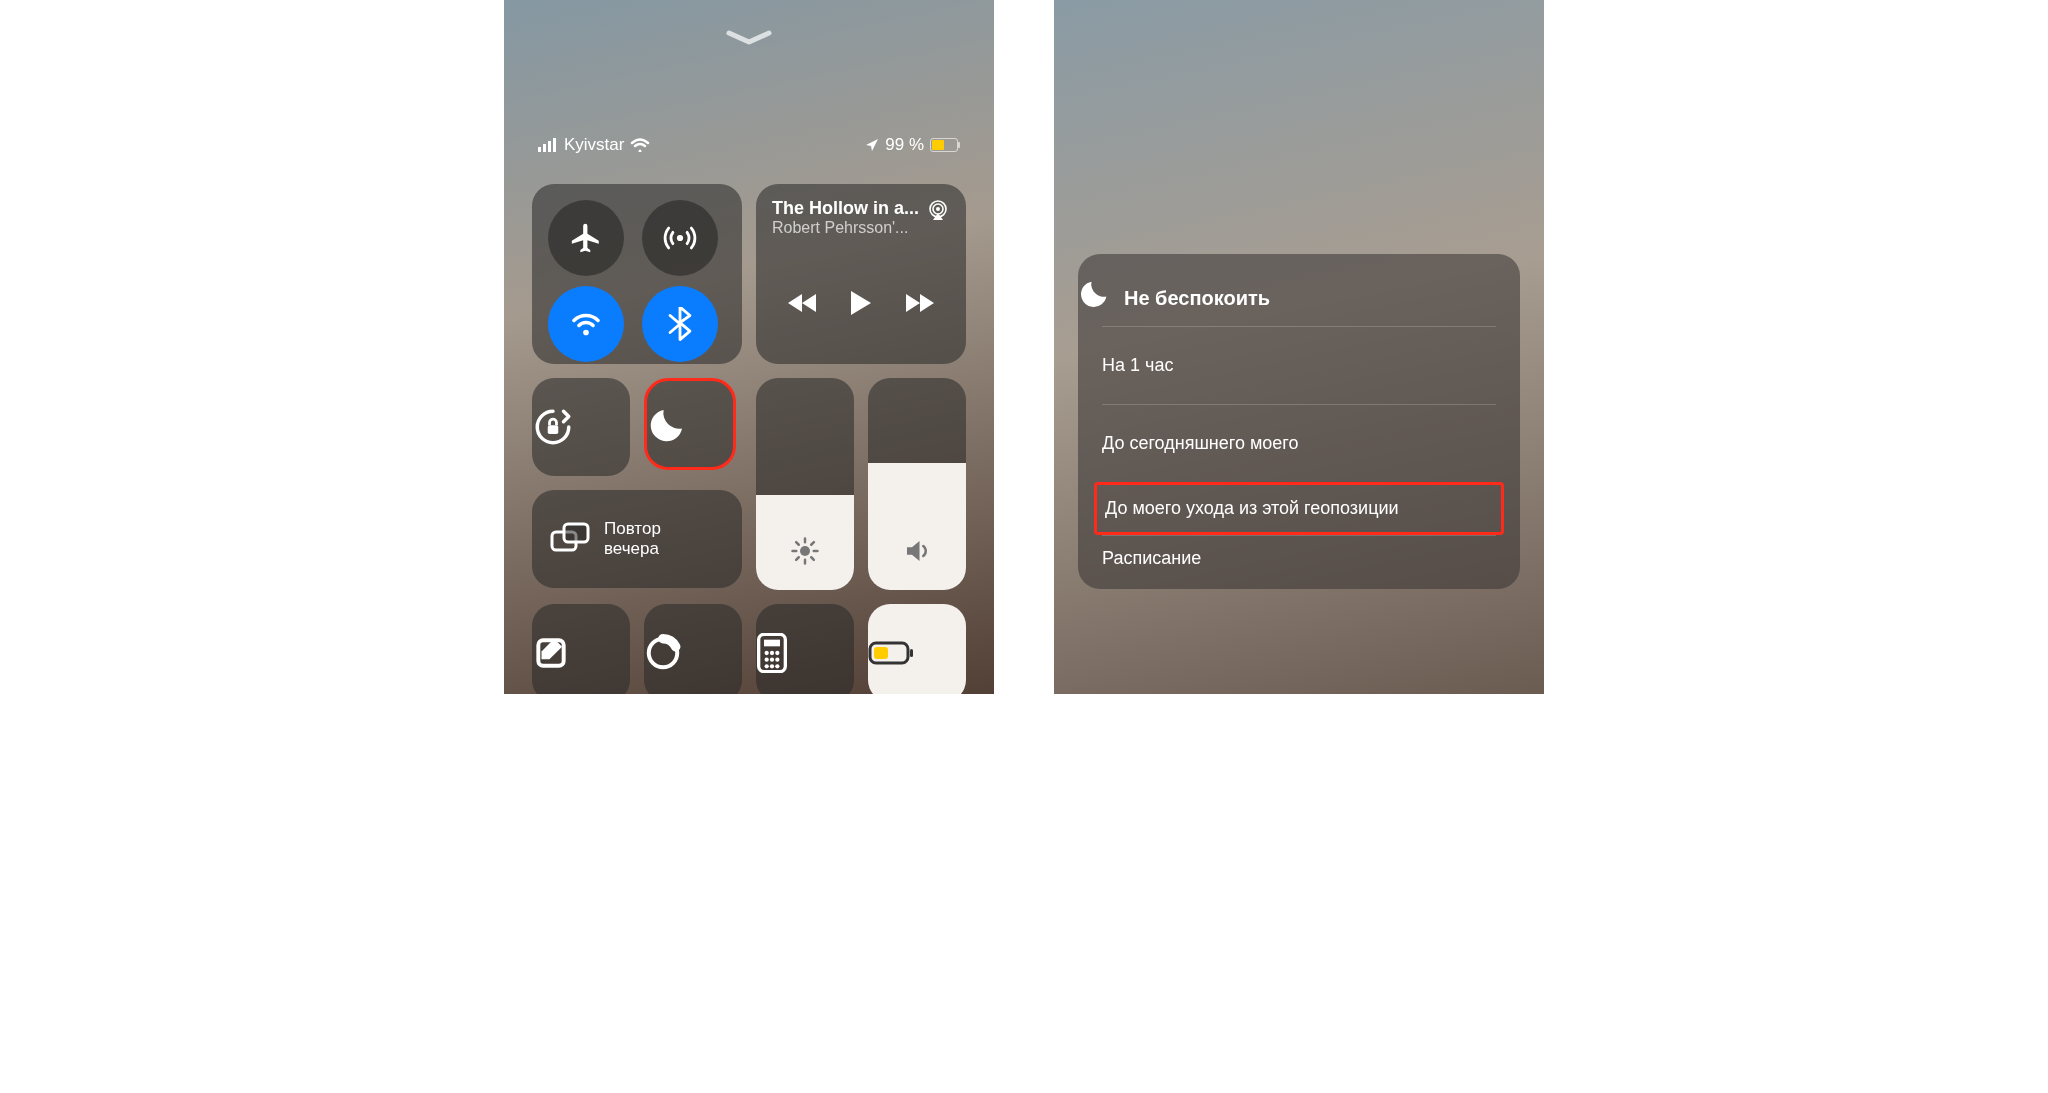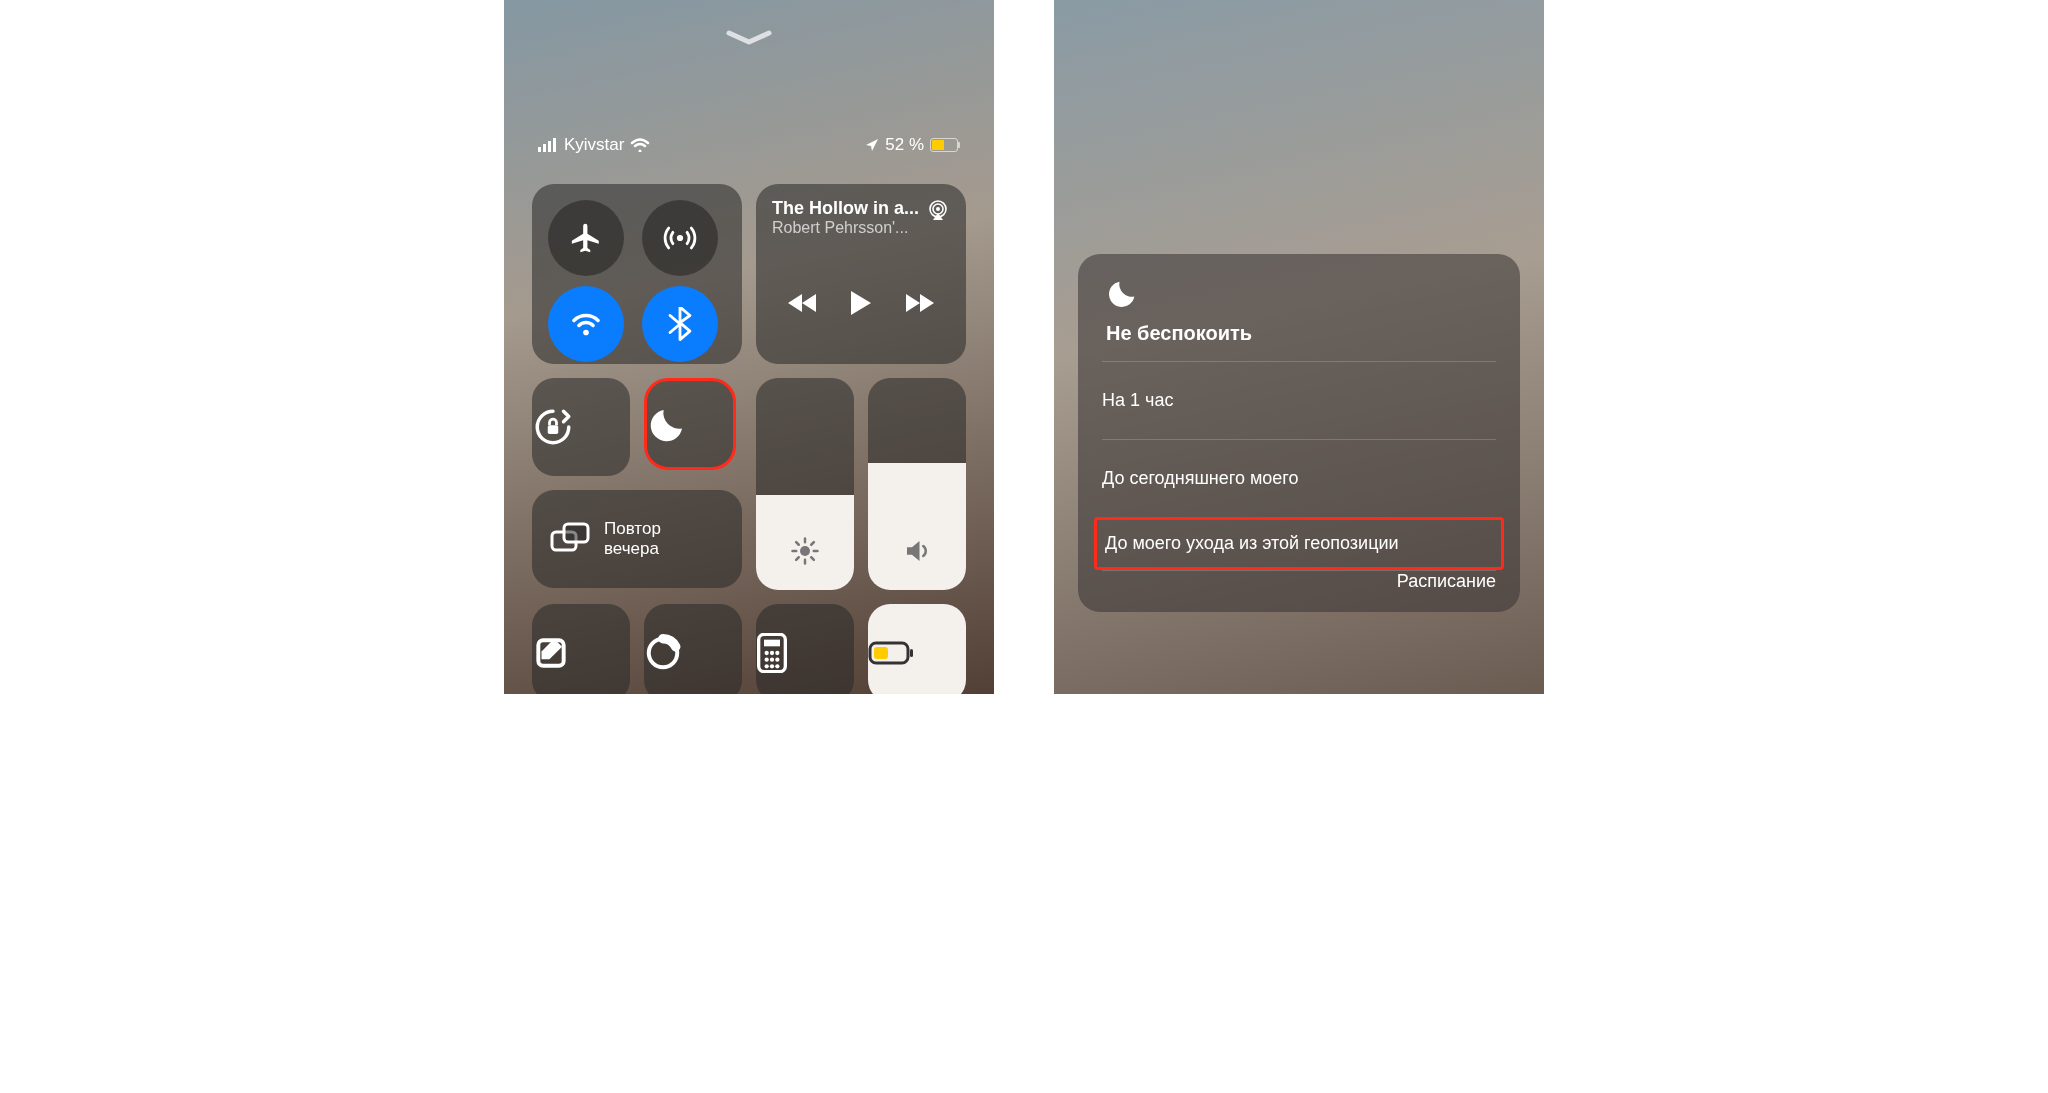--- a/index.html
+++ b/index.html
@@ -71,27 +71,27 @@
   .tile-sm.white{background:#f4f0ec;}
 
   
   .dnd-card{
     position:absolute; top:254px; left:24px; right:24px;
     background:rgba(60,55,55,0.58);
     border-radius:22px;
     padding:22px 0 20px;
     color:#fff;
   }
-  .dnd-header{display:flex;flex-direction:column;align-items:flex-start;gap:12px;margin-bottom:16px;margin-left:28px;}
+  .dnd-header{display:flex;flex-direction:row;align-items:flex-end;gap:12px;margin-bottom:16px;}
   .dnd-title{font-size:20px;font-weight:600;}
   .dnd-list{margin:0 24px;}
   .dnd-item{padding:28px 0;border-top:1px solid rgba(255,255,255,0.18);font-size:18px;}
   .dnd-item:first-child{border-top:1px solid rgba(255,255,255,0.18);}
   .dnd-item-highlight{border:3px solid #ff2a1a;border-radius:4px;padding:13px 8px;margin:0 -8px;}
-  .dnd-footer{text-align:right;padding-top:0;border-top:1px solid rgba(255,255,255,0.18);margin:0 24px;font-size:18px;}
+  .dnd-footer{text-align:left;padding-top:12px;border-top:1px solid rgba(255,255,255,0.18);margin:0 24px;font-size:18px;}
 
   svg{display:block;}
 </style>
 </head>
 <body>
 
 <div class="phone">
   <div class="chevron-collapse">
     <svg width="46" height="16" viewBox="0 0 46 16">
         <path d="M3 3 L23 12 L43 3" stroke="rgba(255,255,255,0.7)" stroke-width="5" fill="none" stroke-linecap="round" stroke-linejoin="round"></path>
@@ -116,21 +116,21 @@
             <path d="M2 5 Q10 -2 18 5" stroke="#fff" stroke-width="2.5" fill="none" stroke-linecap="round"></path>
           </svg>
         </span>
     </div>
     <div class="status-right">
       <span>
           <svg width="14" height="14" viewBox="0 0 14 14">
             <path d="M1 7 L13 1 L7 13 L6 8 Z" fill="#fff"></path>
           </svg>
         </span>
-      <span>52 %</span>
+      <span>99 %</span>
       <span style="display:flex;align-items:center;">
           <span class="battery-pill">
             <span class="battery-fill"></span>
           </span>
           <span class="battery-cap"></span>
         </span>
     </div>
   </div>
 
   <div class="tiles">

